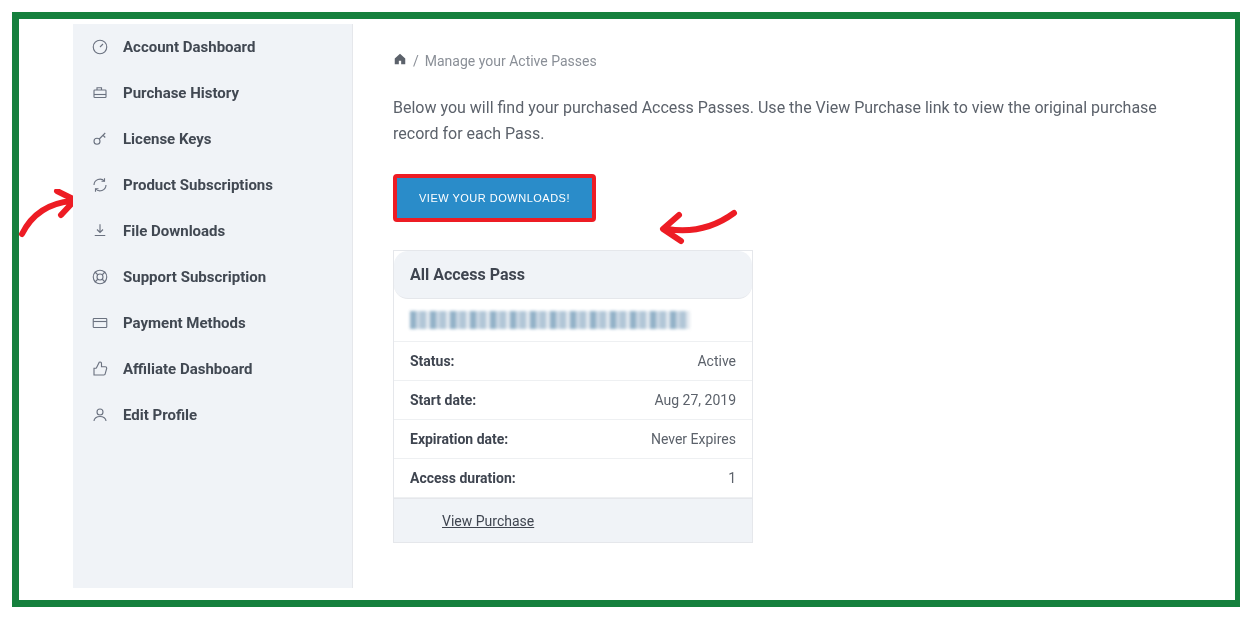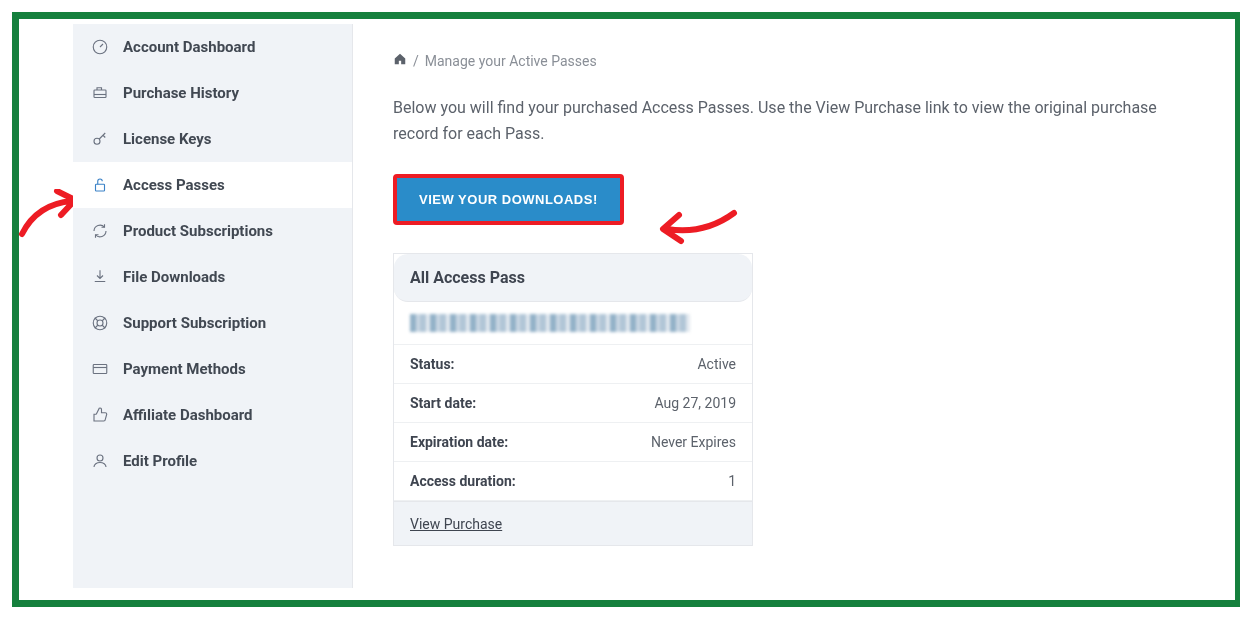--- a/index.html
+++ b/index.html
@@ -93,23 +93,23 @@
 .cta-wrap {
   display: inline-block;
   border: 4px solid #ed1c24;
   border-radius: 4px;
   margin-bottom: 28px;
 }
 .cta-button {
   display: inline-block;
   background: #2a8cc9;
   color: #fff;
-  font-weight: 700;
+  font-weight: 400;
   letter-spacing: 0.5px;
-  font-size: 13px;
+  font-size: 11px;
   padding: 14px 22px;
   border: none;
   cursor: pointer;
   text-transform: uppercase;
 }
 .pass-card {
   width: 360px;
   border: 1px solid #e5e7eb;
 }
 .pass-card-header {
@@ -146,20 +146,21 @@
 .pass-footer {
   background: #f0f3f7;
   padding: 12px 16px;
   border-top: 1px solid #e5e7eb;
 }
 .pass-footer a {
   color: #3f4550;
   font-size: 14px;
   text-decoration: underline;
   cursor: pointer;
+  margin-left: 32px;
 }
 
 .arrow {
   position: absolute;
   pointer-events: none;
 }
 .arrow svg path { stroke: #ed1c24; stroke-width: 6; fill: none; stroke-linecap: round; stroke-linejoin: round; }
 .arrow-left { left: -2px; top: 170px; width: 70px; height: 50px; }
 .arrow-right { left: 630px; top: 186px; width: 90px; height: 44px; }
 </style>
@@ -206,29 +207,20 @@
       <div class="sidebar-item">
         <span class="icon">
           <svg viewBox="0 0 24 24">
               <circle cx="8" cy="15" r="4"></circle>
               <path d="M11 12 L19 4 M16 7 L19 10"></path>
             </svg>
         </span>
         <span class="label">License Keys</span>
       </div>
 
-      <div class="sidebar-item active">
-        <span class="icon">
-          <svg viewBox="0 0 24 24">
-              <rect x="6" y="11" width="12" height="9" rx="1"></rect>
-              <path d="M9 11 V7 a3 3 0 0 1 6 0"></path>
-            </svg>
-        </span>
-        <span class="label">Access Passes</span>
-      </div>
 
       <div class="sidebar-item">
         <span class="icon">
           <svg viewBox="0 0 24 24">
               <path d="M4 12 a8 8 0 0 1 14 -5 M20 12 a8 8 0 0 1 -14 5"></path>
               <path d="M18 3 L18 7 L14 7 M6 21 L6 17 L10 17"></path>
             </svg>
         </span>
         <span class="label">Product Subscriptions</span>
       </div>

